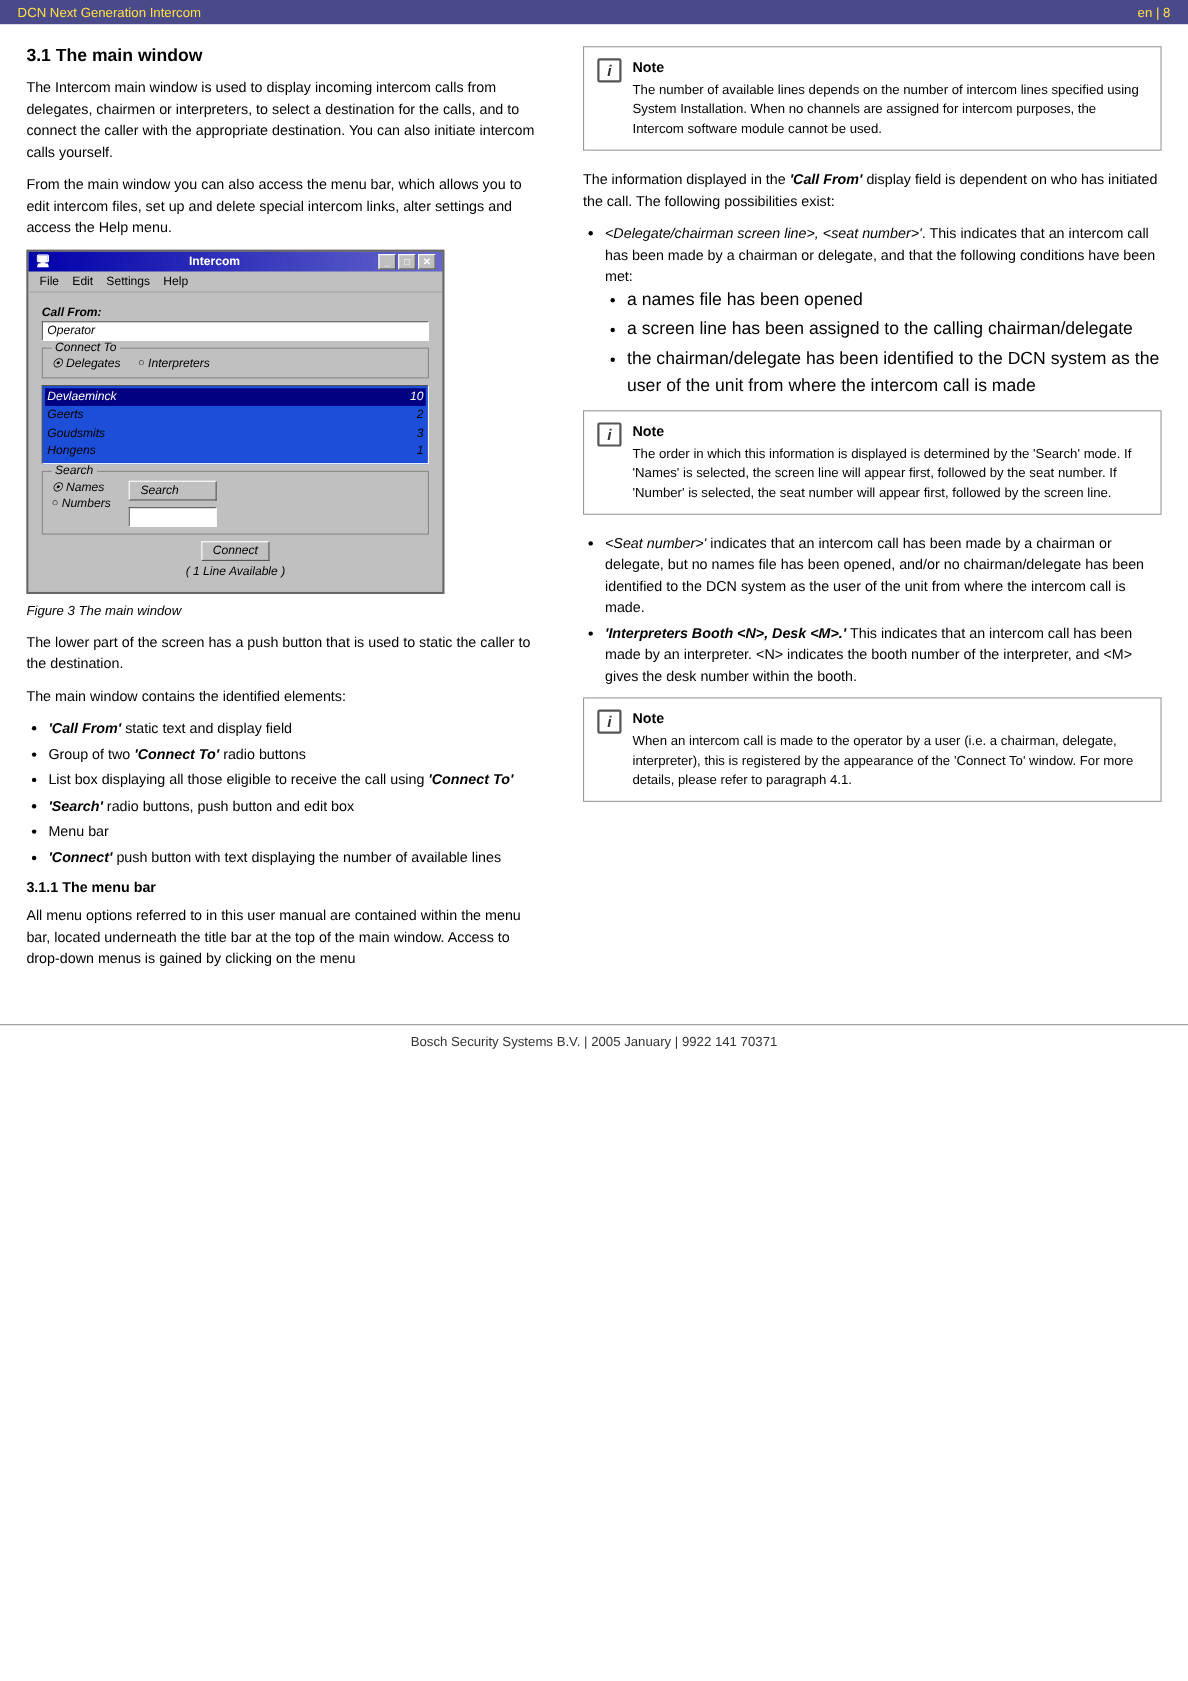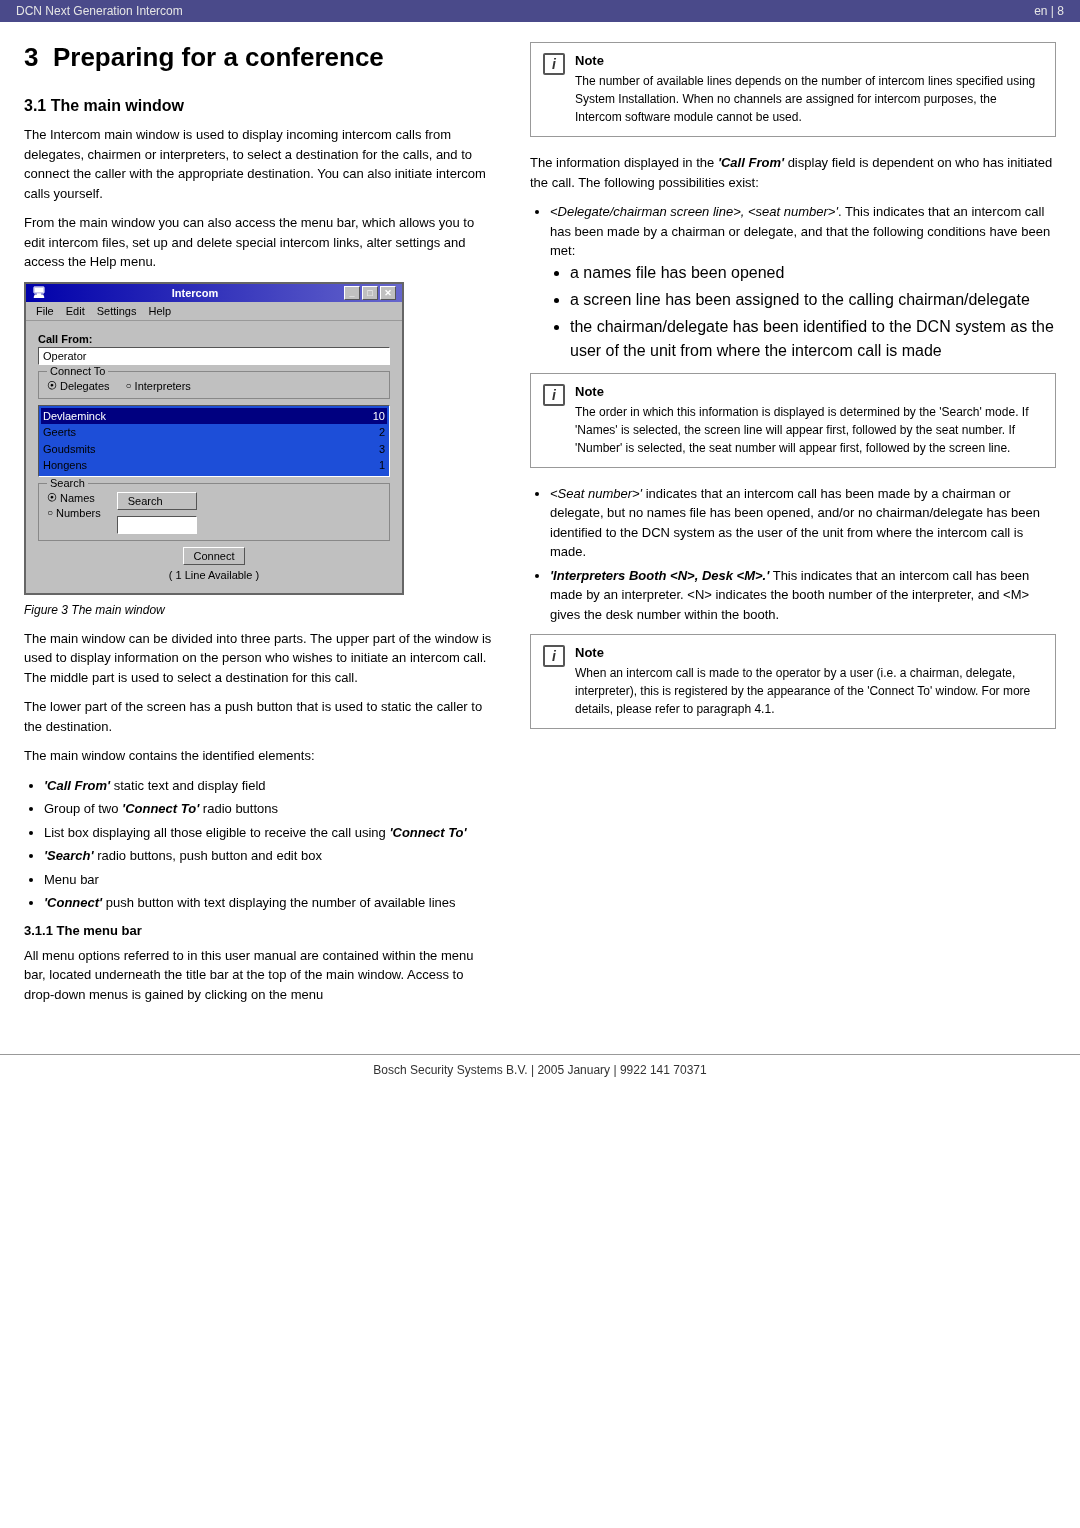--- a/index.html
+++ b/index.html
@@ -8,21 +8,21 @@
       font-size: 13px;
       background: #fff;
       color: #000;
       width: 1080px;
       min-height: 1528px;
     }
 
     
     .header-bar {
       background: #4a4a8a;
-      color: #e5e5e5;
+      color: #fde047;
       display: flex;
       justify-content: space-between;
       align-items: center;
       padding: 4px 16px;
       font-size: 12px;
     }
 
     
     .footer-bar {
       border-top: 1px solid #999;
@@ -193,20 +193,21 @@
     }
 
     .win-menu-item {
       padding: 1px 6px;
       font-size: 11px;
     }
 
     .win-body {
       background: #c0c0c0;
       padding: 12px;
+      font-style: italic;
     }
 
     .win-label {
       font-weight: bold;
       font-size: 11px;
       margin-bottom: 2px;
     }
 
     .win-textfield {
       background: white;
@@ -354,24 +355,20 @@
 
 <div class="header-bar">
   <span>DCN Next Generation Intercom</span>
   <span>en | 8</span>
 </div>
 
 <div class="content-area">
 
   <div class="left-column">
 
-    <div class="chapter-heading">
-      <span>3</span>&nbsp;
-      <span>Preparing for a conference</span>
-    </div>
 
     <div class="section-heading">3.1  The main window</div>
 
     <p>The Intercom main window is used to display incoming intercom calls from delegates, chairmen or interpreters, to select a destination for the calls, and to connect the caller with the appropriate destination. You can also initiate intercom calls yourself.</p>
     <p>From the main window you can also access the menu bar, which allows you to edit intercom files, set up and delete special intercom links, alter settings and access the Help menu.</p>
 
     <div class="win-window">
       <div class="win-title-bar">
         <span>🖥</span>
         <span>Intercom</span>
@@ -444,21 +441,20 @@
 
         <div class="win-connect-row">
           <div class="win-button">Connect</div>
         </div>
         <div class="win-status">( 1 Line Available )</div>
       </div>
     </div>
 
     <p class="figure-caption">Figure 3 The main window</p>
 
-    <p>The main window can be divided into three parts. The upper part of the window is used to display information on the person who wishes to initiate an intercom call. The middle part is used to select a destination for this call.</p>
     <p>The lower part of the screen has a push button that is used to static the caller to the destination.</p>
 
     <p>The main window contains the identified elements:</p>
     <ul class="bullet-list">
       <li>
         <em class="italic-bold">'Call From'</em> static text and display field
       </li>
       <li>
         Group of two <em class="italic-bold">'Connect To'</em> radio buttons
       </li>

